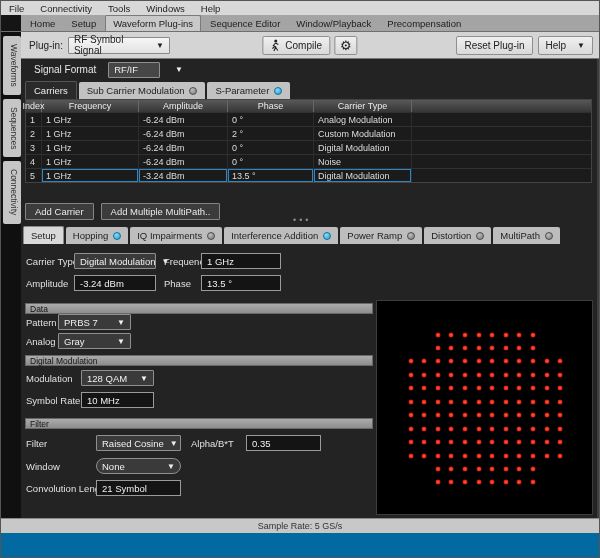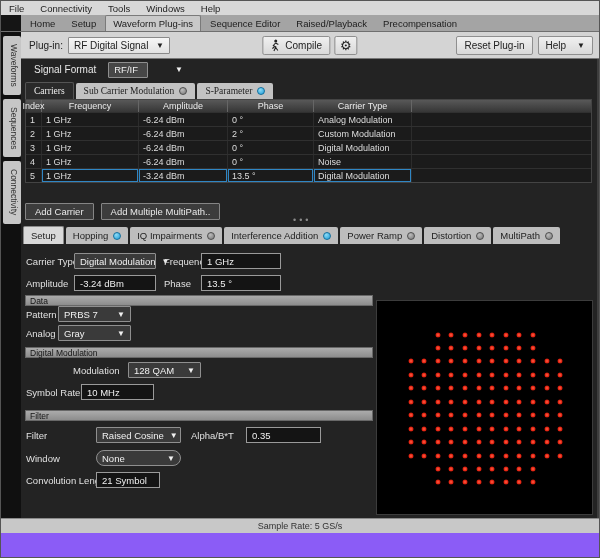--- a/index.html
+++ b/index.html
@@ -1,17 +1,17 @@
 <!DOCTYPE html>
 <html><head>
 <meta charset="utf-8">
 <style>
   *{margin:0;padding:0;box-sizing:border-box;}
   body{font-family:"Liberation Sans",sans-serif;background:#888;}
-  .screen{position:relative;width:600px;height:558px;background:#8b5cf6;overflow:hidden;border:1px solid #555;}
+  .screen{position:relative;width:600px;height:558px;background:#0369a1;overflow:hidden;border:1px solid #555;}
 
   
   .menu-bar{height:14px;background:#d8d8d8;display:flex;align-items:center;gap:16px;padding-left:8px;font-size:9.5px;color:#222;}
   .menu-item{cursor:default;}
   .toolbar{height:26px;background:#cdcdcd;position:relative;display:flex;align-items:center;border-bottom:1px solid #9e9e9e;}
   .tbtn{width:21px;height:19px;border:1px solid #8f8f8f;border-radius:3px;background:linear-gradient(#f3f3f3,#d6d6d6);display:flex;align-items:center;justify-content:center;margin-left:5px;}
   .run-btn{position:absolute;left:50%;transform:translateX(-50%);top:3px;height:19px;min-width:98px;border:1px solid #979797;border-radius:4px;background:linear-gradient(#ebebeb,#cfcfcf);display:flex;align-items:center;gap:9px;padding:0 12px;font-size:10px;color:#333;}
   .right-icons{position:absolute;right:5px;top:3px;display:flex;gap:3px;}
   .ricon{width:19px;height:19px;border:1px solid #8f8f8f;border-radius:3px;background:linear-gradient(#f1f1f1,#d5d5d5);font-size:11px;display:flex;align-items:center;justify-content:center;color:#222;}
 
@@ -33,21 +33,21 @@
   .plugin-right{position:absolute;right:6px;display:flex;gap:5px;}
 
   .dark-panel{flex:1;position:relative;background:#232323;border-right:2px solid #3d3d3d;}
 
   .signal-format-row{display:flex;align-items:center;height:21px;padding-left:13px;gap:12px;color:#e8e8e8;font-size:10px;}
   .dd{background:#3a3a3a;border:1px solid #8f8f8f;color:#f0f0f0;height:16px;display:flex;align-items:center;justify-content:space-between;padding:0 5px;font-size:9.5px;border-radius:1px;}
   .inp{background:#141414;border:1px solid #9a9a9a;color:#f0f0f0;height:16px;display:flex;align-items:center;padding:0 5px;font-size:9.5px;}
   .arrow{font-size:8px;margin-left:6px;color:inherit;}
 
   .carrier-tabs{display:flex;align-items:flex-end;height:19px;padding-left:4px;gap:2px;}
-  .ctab{font-size:9.5px;padding:3px 8px;background:#c2c2c2;color:#222;border-radius:2px 2px 0 0;display:flex;align-items:center;gap:5px;white-space:nowrap;font-family:Liberation Serif, serif;}
+  .ctab{font-size:9.5px;padding:3px 8px;background:#c2c2c2;color:#222;border-radius:2px 2px 0 0;display:flex;align-items:center;gap:5px;white-space:nowrap;}
   .ctab.active{background:#2a2a2a;color:#eee;border:1px solid #555;border-bottom:none;}
   .dot{width:8px;height:8px;border-radius:50%;display:inline-block;}
   .dot.blue{background:radial-gradient(circle at 35% 30%,#8fdcf6,#1d9cd8);border:1px solid #14709e;}
   .dot.gray{background:radial-gradient(circle at 35% 30%,#bdbdbd,#787878);border:1px solid #4e4e4e;}
 
   
   .ctable{margin:0 5px 0 4px;font-size:9px;color:#ddd;border:1px solid #444;}
   .thead{display:flex;height:12px;background:linear-gradient(#585858,#363636);color:#eaeaea;}
   .th{border-right:1px solid #666;display:flex;align-items:center;justify-content:center;white-space:nowrap;}
   .tr{display:flex;height:14px;background:#1b1b1b;border-top:1px solid #303030;}
@@ -87,38 +87,38 @@
       <span class="menu-item">Windows</span>
       <span class="menu-item">Help</span>
     </div>
 
 
   <div class="main-tabs">
       <div class="mtab">Home</div>
       <div class="mtab">Setup</div>
       <div class="mtab active">Waveform Plug-ins</div>
       <div class="mtab">Sequence Editor</div>
-      <div class="mtab">Raised/Playback</div>
+      <div class="mtab">Window/Playback</div>
       <div class="mtab">Precompensation</div>
     </div>
 
   <div class="app-body">
 
     <div class="side-strip">
         <div class="vtab">Waveforms</div>
         <div class="vtab">Sequences</div>
         <div class="vtab">Connectivity</div>
       </div>
 
     <div class="main-area">
 
       <div class="plugin-bar">
         <span>Plug-in:</span>
         <div class="dd-light">
-          <span>RF Digital Signal</span>
+          <span>RF Symbol Signal</span>
           <span class="arrow">▼</span>
         </div>
         <div class="compile-group">
           <div class="lbtn">
             <svg width="10" height="13" viewBox="0 0 10 13">
               <circle cx="5.4" cy="2" r="1.5" fill="#222"></circle>
               <path d="M5.2 4 L3 6.5 L5.5 8 L3.6 12 M5.2 4 L8 5.5 M5 8 L7.5 11.5 M2 9.5 L4 8" stroke="#222" stroke-width="1.1" fill="none"></path>
             </svg>
             <span>Compile</span>
           </div>
@@ -134,21 +134,21 @@
             <span>Help</span>
             <span class="arrow">▼</span>
           </div>
         </div>
       </div>
 
       <div class="dark-panel">
 
         <div class="signal-format-row">
           <span>Signal Format</span>
-          <div class="dd" style="width:40px;background:#474747;gap:31px;">
+          <div class="dd" style="width:52px;background:#474747;gap:31px;">
             <span>RF/IF</span>
             <span class="arrow">▼</span>
           </div>
         </div>
 
         <div class="carrier-tabs">
             <div class="ctab active">Carriers</div>
             <div class="ctab">Sub Carrier Modulation<span class="dot gray"></span></div>
             <div class="ctab">S-Parameter<span class="dot blue"></span></div>
           </div>
@@ -236,21 +236,21 @@
           <span class="flabel" style="width:37px;margin-left:8px;">Frequency</span>
           <div class="inp" style="width:80px;">1 GHz</div>
         </div>
         <div class="frow" style="margin-top:6px;">
           <span class="flabel" style="width:48px;">Amplitude</span>
           <div class="inp" style="width:82px;">-3.24 dBm</div>
           <span class="flabel" style="width:37px;margin-left:8px;">Phase</span>
           <div class="inp" style="width:80px;">13.5 °</div>
         </div>
 
-        <div class="section-bar" style="margin-top:4px;">
+        <div class="section-bar" style="margin-top:12px;">
           <span>Data</span>
         </div>
         <div class="frow" style="">
           <span class="flabel" style="width:32px;">Pattern</span>
           <div class="dd" style="width:73px;">
             <span>PRBS 7</span>
             <span class="arrow">▼</span>
           </div>
         </div>
         <div class="frow" style="margin-top:3px;">
@@ -258,21 +258,21 @@
           <div class="dd" style="width:73px;">
             <span>Gray</span>
             <span class="arrow">▼</span>
           </div>
         </div>
 
         <div class="section-bar" style="margin-top:6px;">
           <span>Digital Modulation</span>
         </div>
         <div class="frow" style="margin-top:4px;">
-          <span class="flabel" style="width:55px;margin-left:47px;">Modulation</span>
+          <span class="flabel" style="width:55px;">Modulation</span>
           <div class="dd" style="width:73px;">
             <span>128 QAM</span>
             <span class="arrow">▼</span>
           </div>
         </div>
         <div class="frow" style="margin-top:6px;">
           <span class="flabel" style="width:55px;">Symbol Rate</span>
           <div class="inp" style="width:73px;">10 MHz</div>
         </div>
 
@@ -290,21 +290,21 @@
         </div>
         <div class="frow" style="margin-top:7px;">
           <span class="flabel" style="width:70px;">Window</span>
           <div class="dd" style="width:85px;border-radius:8px;">
             <span>None</span>
             <span class="arrow">▼</span>
           </div>
         </div>
         <div class="frow" style="margin-top:6px;">
           <span class="flabel" style="width:70px;">Convolution Length</span>
-          <div class="inp" style="width:64px;">21 Symbol</div>
+          <div class="inp" style="width:85px;">21 Symbol</div>
         </div>
 
         <div class="constellation">
             <span class="cdot" style="left:60.7px;top:181.4px"></span>
             <span class="cdot" style="left:74.3px;top:181.4px"></span>
             <span class="cdot" style="left:87.9px;top:181.4px"></span>
             <span class="cdot" style="left:101.5px;top:181.4px"></span>
             <span class="cdot" style="left:115.1px;top:181.4px"></span>
             <span class="cdot" style="left:128.7px;top:181.4px"></span>
             <span class="cdot" style="left:142.3px;top:181.4px"></span>

